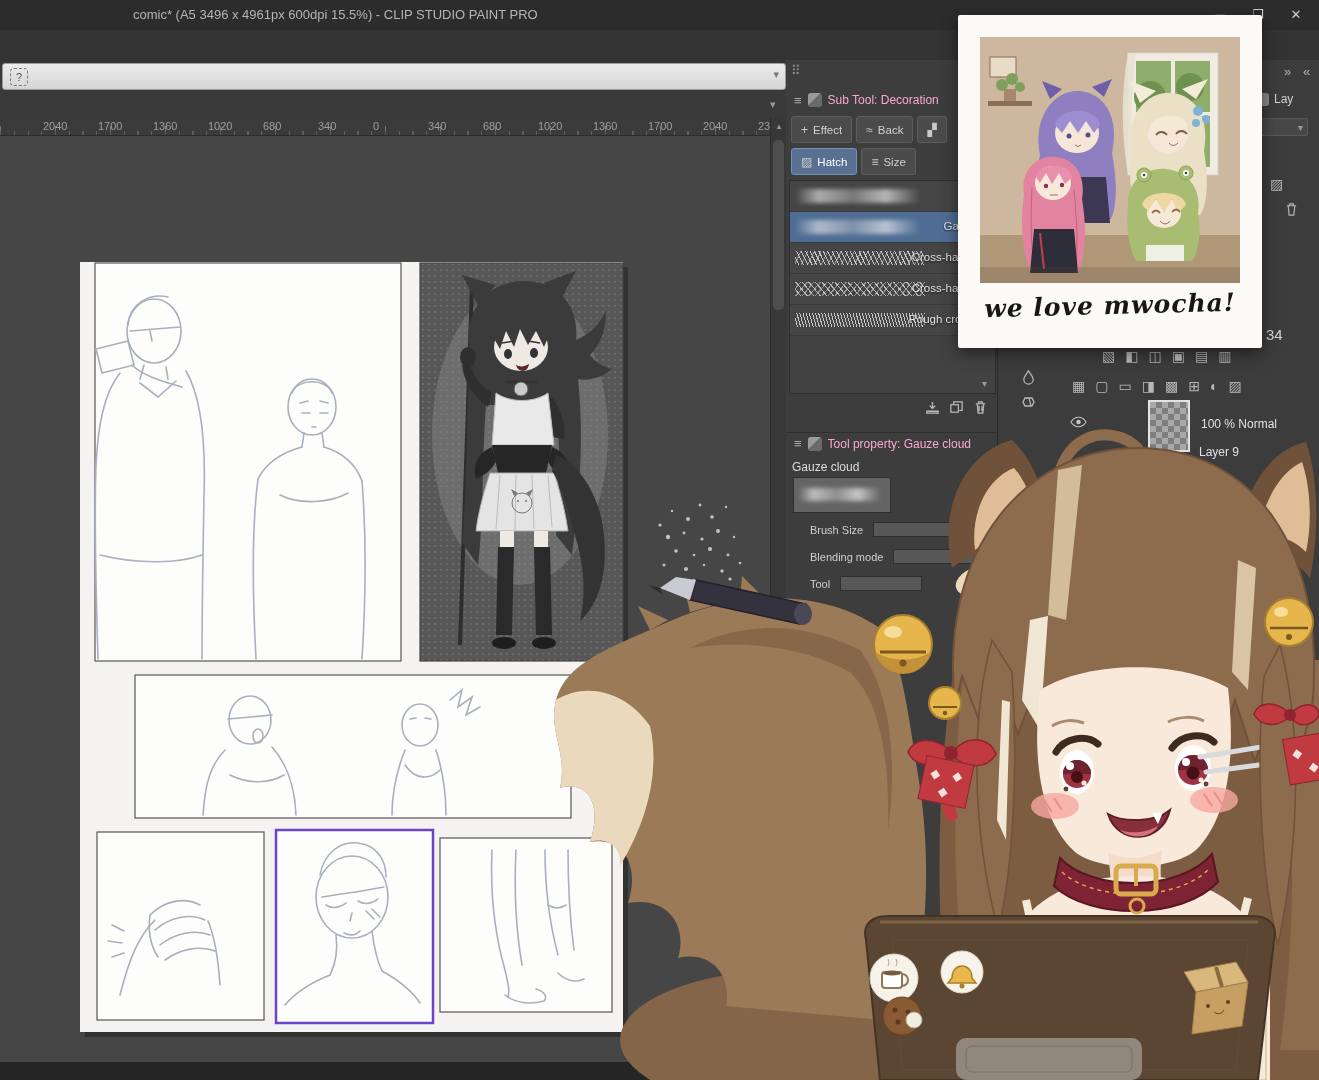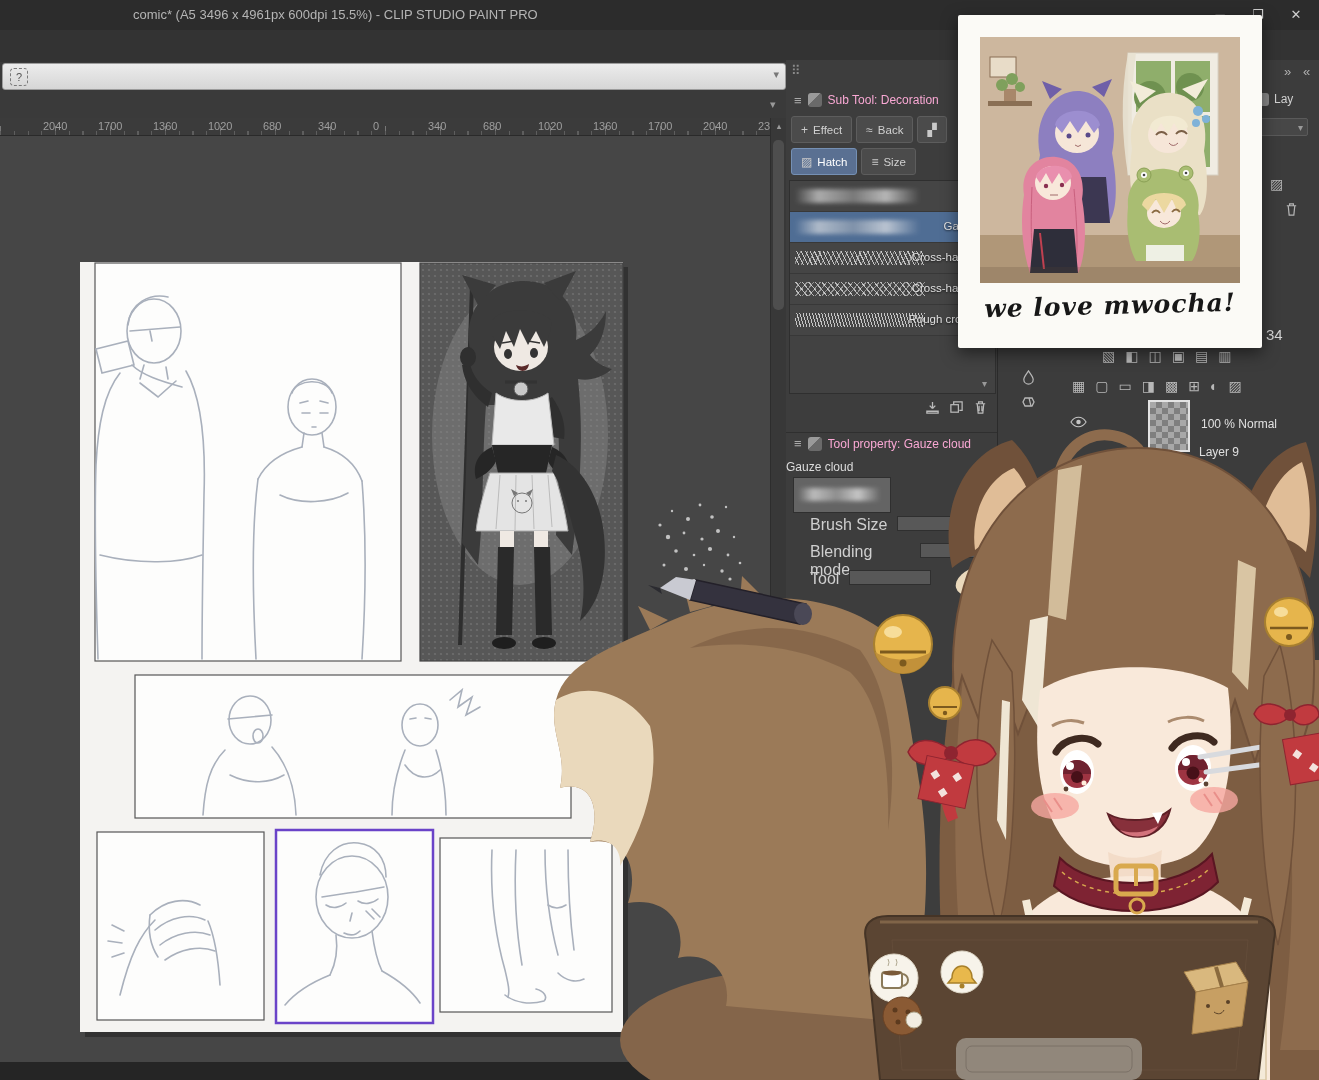--- a/index.html
+++ b/index.html
@@ -52,25 +52,25 @@
   .tx-gauze{background:linear-gradient(90deg,rgba(255,255,255,0),rgba(235,235,235,.65) 18%,rgba(205,205,205,.4) 45%,rgba(240,240,240,.7) 70%,rgba(255,255,255,0) 96%);filter:blur(2px);}
   .tx-crosshatch{background:repeating-linear-gradient(64deg,transparent 0 3px,rgba(225,225,225,.85) 3px 4px),repeating-linear-gradient(116deg,transparent 0 5px,rgba(205,205,205,.6) 5px 6px);}
   .tx-crosshatch2{background:repeating-linear-gradient(50deg,transparent 0 4px,rgba(225,225,225,.8) 4px 5px),repeating-linear-gradient(130deg,transparent 0 4px,rgba(205,205,205,.65) 4px 5px);}
   .tx-rough{background:repeating-linear-gradient(74deg,transparent 0 2px,rgba(218,218,218,.9) 2px 3px);}
   .tx-light{background:repeating-linear-gradient(70deg,transparent 0 6px,rgba(205,205,205,.55) 6px 7px);}
   .tx-soot{background:linear-gradient(90deg,rgba(255,255,255,0),#ddd 25%,#eee 60%,rgba(255,255,255,0));border-radius:8px;height:9px;top:11px;filter:blur(.6px);}
   .brush-label{position:absolute;right:6px;top:8px;font-size:11.5px;color:#e2e2e2;text-shadow:0 1px 2px rgba(0,0,0,.7);}
   .list-chevron{position:absolute;left:196px;top:318px;color:#999;font-size:10px;}
   .list-footer{position:absolute;left:3px;top:336px;width:205px;height:22px;display:flex;justify-content:flex-end;gap:9px;align-items:center;padding-right:6px;box-sizing:border-box;}
   .tp-header{position:absolute;left:0;top:372px;width:100%;height:22px;display:flex;align-items:center;gap:6px;padding-left:8px;box-sizing:border-box;border-top:1px solid #2f2f2f;background:#3d3d3d;}
-  .tp-brushname{position:absolute;left:0;top:400px;color:#ddd;}
+  .tp-brushname{position:absolute;left:6px;top:400px;color:#ddd;}
   .tp-preview{position:absolute;left:7px;top:417px;width:96px;height:34px;background:#646464;border:1px solid #2f2f2f;overflow:hidden;}
   .tp-preview .pv{position:absolute;left:4px;top:10px;width:86px;height:13px;}
   .prop-rows{position:absolute;left:0;top:456px;width:100%;}
-  .prop-row{height:27px;display:flex;align-items:flex-start;padding-left:24px;color:#cfcfcf;font-size:16px;}
+  .prop-row{height:27px;display:flex;align-items:center;padding-left:24px;color:#cfcfcf;font-size:11px;}
   .prop-bar{margin-left:10px;width:80px;height:13px;background:#585858;border:1px solid #2f2f2f;}
   
   .layerpanel{position:absolute;left:997px;top:60px;width:322px;height:1002px;background:#3c3c3c;border-left:1px solid #2b2b2b;z-index:4;font-size:12px;}
   .lp-collapse{position:absolute;top:4px;color:#b0b0b0;font-size:13px;}
   .lp-tab{position:absolute;left:258px;top:32px;display:flex;gap:5px;align-items:center;color:#d0d0d0;}
   .lp-chip{width:13px;height:13px;background:#8a8a8a;border-radius:3px;display:inline-block;}
   .lp-drop{position:absolute;left:250px;top:58px;width:60px;height:18px;background:#474747;border:1px solid #5a5a5a;border-radius:2px;color:#999;font-size:10px;text-align:right;line-height:18px;padding-right:4px;box-sizing:border-box;}
   .lp-side-ic{position:absolute;color:#b5b5b5;font-size:14px;}
   .lp-val{position:absolute;left:268px;top:266px;color:#d5d5d5;font-size:15px;}
   .lp-icons{position:absolute;display:flex;gap:10px;}

